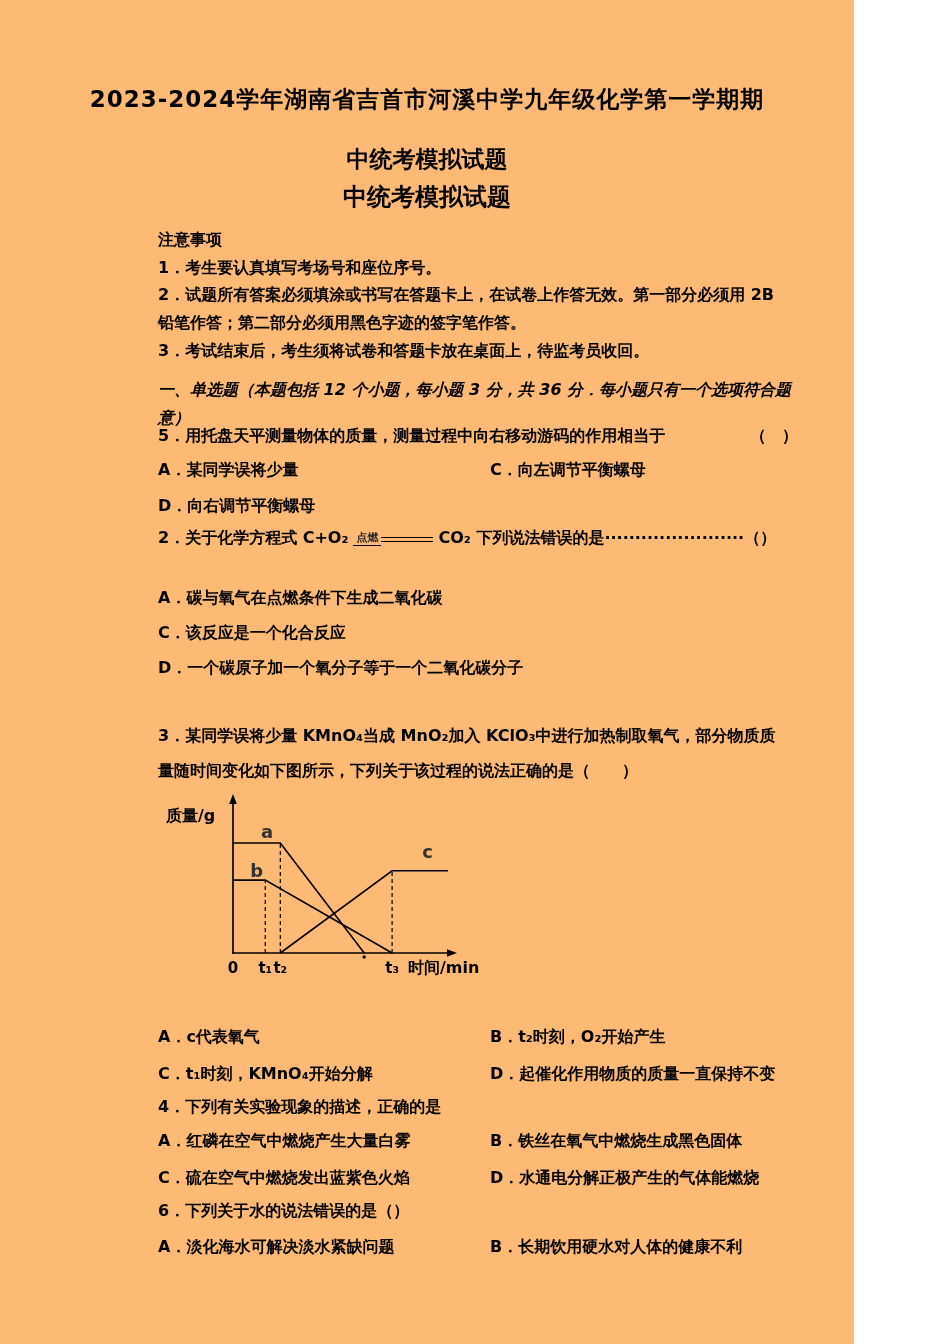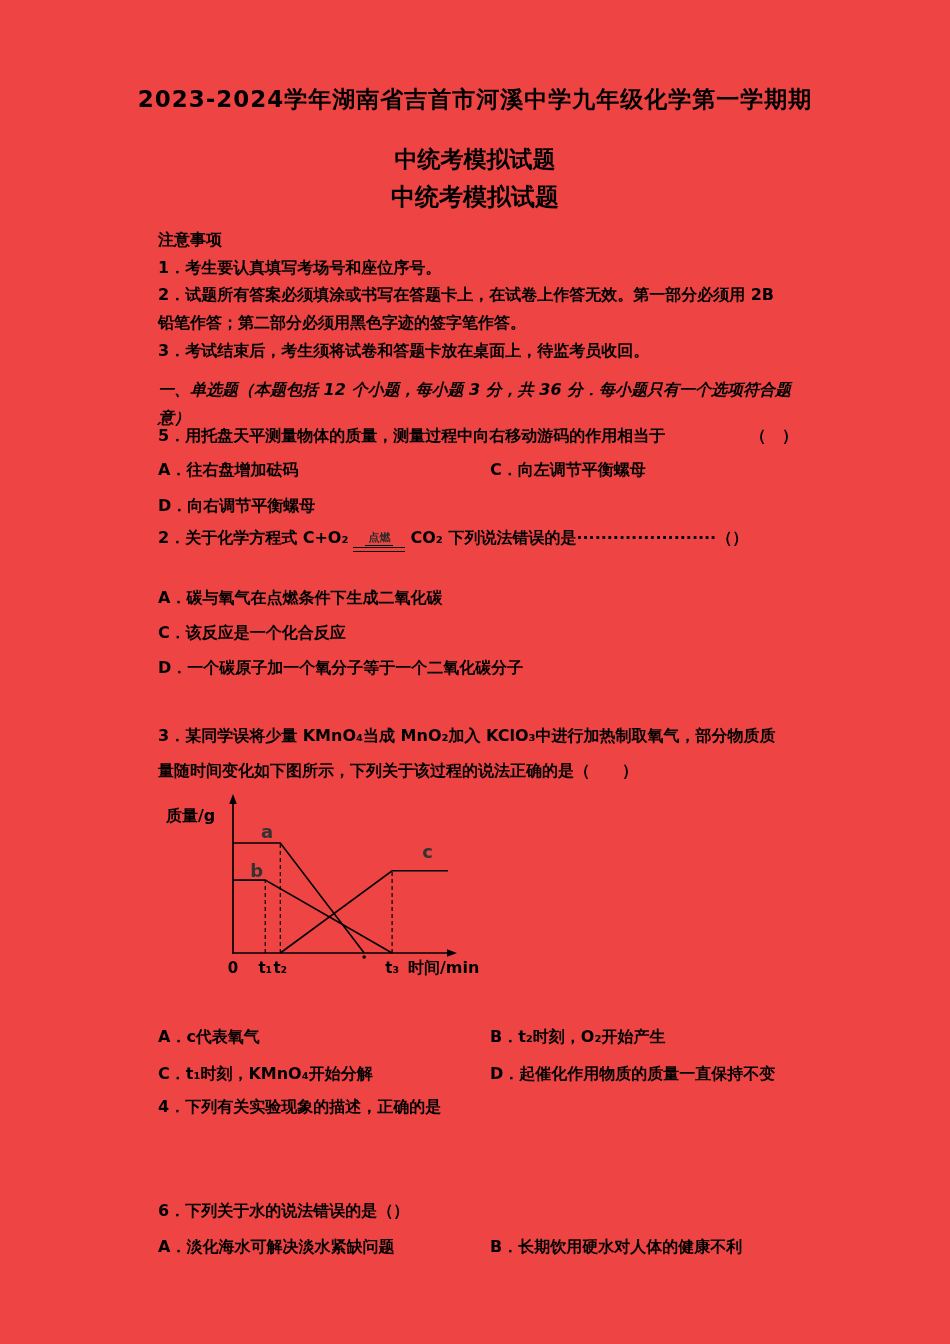--- a/index.html
+++ b/index.html
@@ -1,37 +1,37 @@
 <!DOCTYPE html>
 <html><head>
 <meta charset="utf-8">
 <style>
   html,body { margin:0; padding:0; background:#ffffff; }
   .page {
-    position:relative; width:950px; height:1344px; background:#ef4444;
+    position:relative; width:854px; height:1344px; background:#fdba74;
     font-family:"DejaVu Sans","Liberation Sans",sans-serif;
     color:#000; font-weight:700; overflow:hidden;
   }
   .abs { position:absolute; white-space:nowrap; }
   .center { left:0; right:0; text-align:center; }
   .t1 { font-size:23px; letter-spacing:1px; }
   .t2 { font-size:23px; }
   .t3 { font-size:24px; }
   .body16 { font-size:16px; }
   .notice-line { line-height:27.7px; }
   .sec-line { line-height:28px;font-style:italic; }
   .stem-row { left:158px; width:640px; display:flex; justify-content:space-between; }
   .opt-grid { left:158px; width:700px; display:grid; grid-template-columns:332px auto; }
   .opt-grid > span { line-height:inherit; }
   .rows36 { grid-auto-rows:36px; line-height:36px; }
   .rows37 { grid-auto-rows:37px; line-height:37px; }
   .opt-list { left:158px; line-height:35px; font-size:16px; }
   .q2line { left:158px; top:520px; font-size:16px; line-height:36px; }
   .eq-stack {
-    display:inline-flex; flex-direction:column; align-items:center;
+    display:inline-flex; flex-direction:row; align-items:center;
     vertical-align:2px; margin:0 5px;
   }
   .eq-cond {
     font-size:11px; line-height:12px; font-weight:700; color:#2b2b2b;
     border-bottom:1px solid #000; padding:0 3px 1px;
   }
   .eq-dline {
     width:52px; height:3px; margin-top:1px;
     border-top:1.7px solid #000; border-bottom:1.7px solid #000;
   }
@@ -58,21 +58,21 @@
   <div class="abs body16" style="left:158px; top:376px">
     <div class="sec-line">一、单选题（本题包括 12 个小题，每小题 3 分，共 36 分．每小题只有一个选项符合题</div>
     <div class="sec-line">意）</div>
   </div>
 
   <div class="abs body16 stem-row" style="top:426px">
     <span>5．用托盘天平测量物体的质量，测量过程中向右移动游码的作用相当于</span>
     <span>（　）</span>
   </div>
   <div class="abs body16 opt-grid rows36" style="top:452px">
-    <span>A．往右盘增加砝码</span>
+    <span>A．某同学误将少量</span>
     <span>C．向左调节平衡螺母</span>
     <span>D．向右调节平衡螺母</span>
   </div>
 
   <div class="abs q2line">
     <span>2．关于化学方程式 C+O₂</span><span class="eq-stack">
         <span class="eq-cond">点燃</span>
         <span class="eq-dline"></span>
       </span><span>CO₂ 下列说法错误的是·······················（）</span>
   </div>
@@ -113,20 +113,26 @@
   </div>
 
   <div class="abs body16 opt-grid rows37" style="top:1018px">
     <span>A．c代表氧气</span>
     <span>B．t₂时刻，O₂开始产生</span>
     <span>C．t₁时刻，KMnO₄开始分解</span>
     <span>D．起催化作用物质的质量一直保持不变</span>
   </div>
 
   <div class="abs body16" style="left:158px; top:1092px; line-height:30px">4．下列有关实验现象的描述，正确的是</div>
+  <div class="abs body16 opt-grid rows37" style="top:1122px">
+    <span>A．红磷在空气中燃烧产生大量白雾</span>
+    <span>B．铁丝在氧气中燃烧生成黑色固体</span>
+    <span>C．硫在空气中燃烧发出蓝紫色火焰</span>
+    <span>D．水通电分解正极产生的气体能燃烧</span>
+  </div>
 
   <div class="abs body16" style="left:158px; top:1196px; line-height:30px">6．下列关于水的说法错误的是（）</div>
   <div class="abs body16 opt-grid rows37" style="top:1228px">
     <span>A．淡化海水可解决淡水紧缺问题</span>
     <span>B．长期饮用硬水对人体的健康不利</span>
   </div>
 
 </div>
 
 </body></html>

